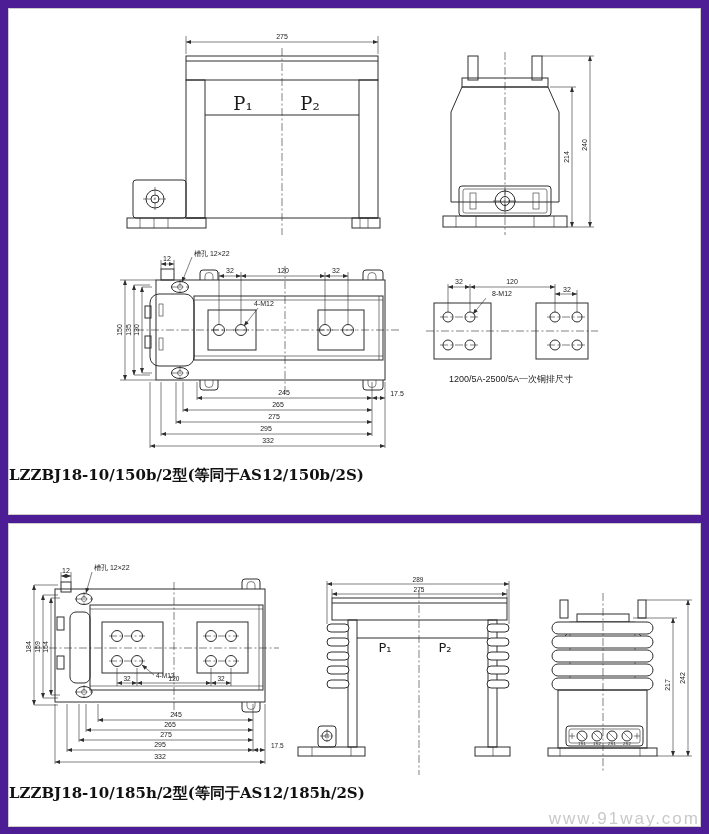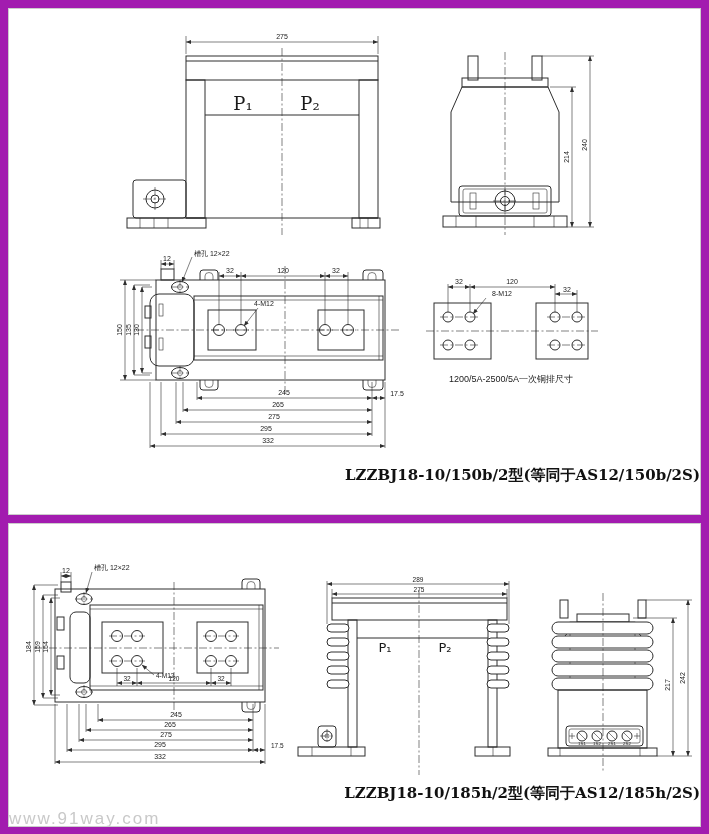--- a/index.html
+++ b/index.html
@@ -1,37 +1,37 @@
 <!DOCTYPE html>
 <html><head>
 <meta charset="utf-8">
 <style>
   html,body{margin:0;padding:0;background:#fff;}
-  .page{position:relative;width:709px;height:834px;background:#a21caf;overflow:hidden;
+  .page{position:relative;width:709px;height:834px;background:#4c1d95;overflow:hidden;
         font-family:"Liberation Sans",sans-serif;}
   .panel{position:absolute;left:8px;width:691px;background:#fff;border:1px solid #ccc;}
   #panel1{top:8px;height:505px;}
   #panel2{top:523px;height:302px;}
   .panel svg{position:absolute;overflow:visible;}
   svg text{fill:#1a1a1a;font-family:"Liberation Sans",sans-serif;}
   .ln{fill:none;stroke:#2e2e2e;stroke-width:1;}
   .lt{fill:none;stroke:#2e2e2e;stroke-width:0.6;}
   .dl{fill:none;stroke:#2e2e2e;stroke-width:0.6;}
   .cl{fill:none;stroke:#2e2e2e;stroke-width:0.6;stroke-dasharray:8 2.5 2 2.5;}
   .fw{fill:#fff;stroke:#2e2e2e;stroke-width:1;}
   .dim{font-size:7px;}
   .dim6{font-size:6.5px;}
   .lbl{font-size:7px;}
   .tlb{font-size:4.4px;}
   .buscap{font-size:9px;}
   .plabel{font-family:"DejaVu Serif","Liberation Serif",serif;font-size:18px;}
   .plabel2{font-family:"DejaVu Sans","Liberation Sans",sans-serif;font-size:13px;}
-  .caption{position:absolute;left:0;right:0;text-align:right;
+  .caption{position:absolute;left:0;right:0;text-align:left;
            font-family:"DejaVu Serif","Liberation Serif",serif;font-size:15px;font-weight:bold;color:#111;}
-  .watermark{position:absolute;left:0;right:0;text-align:left;color:#c9c9c9;
+  .watermark{position:absolute;left:0;right:0;text-align:right;color:#c9c9c9;
              font-size:17px;letter-spacing:2px;font-family:"Liberation Sans",sans-serif;}
 </style>
 </head>
 <body>
 
 <div class="page">
 
 <svg width="0" height="0" style="position:absolute">
   <defs>
     <marker id="arw" viewBox="0 0 10 10" refX="9.5" refY="5" markerWidth="9" markerHeight="9" orient="auto-start-reverse" markerUnits="strokeWidth">

